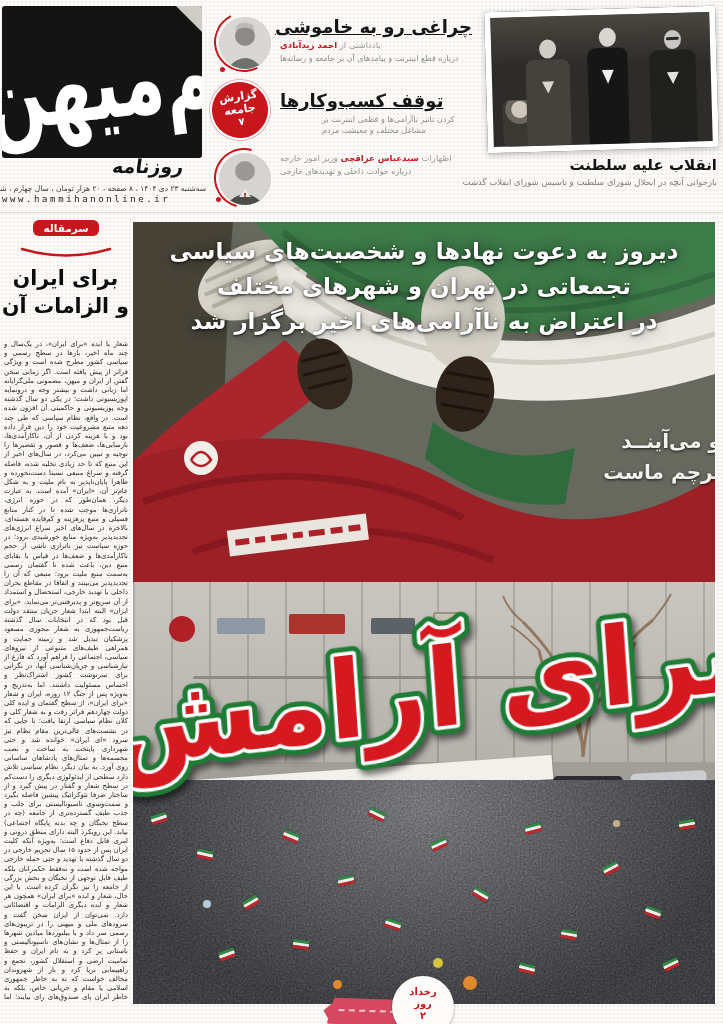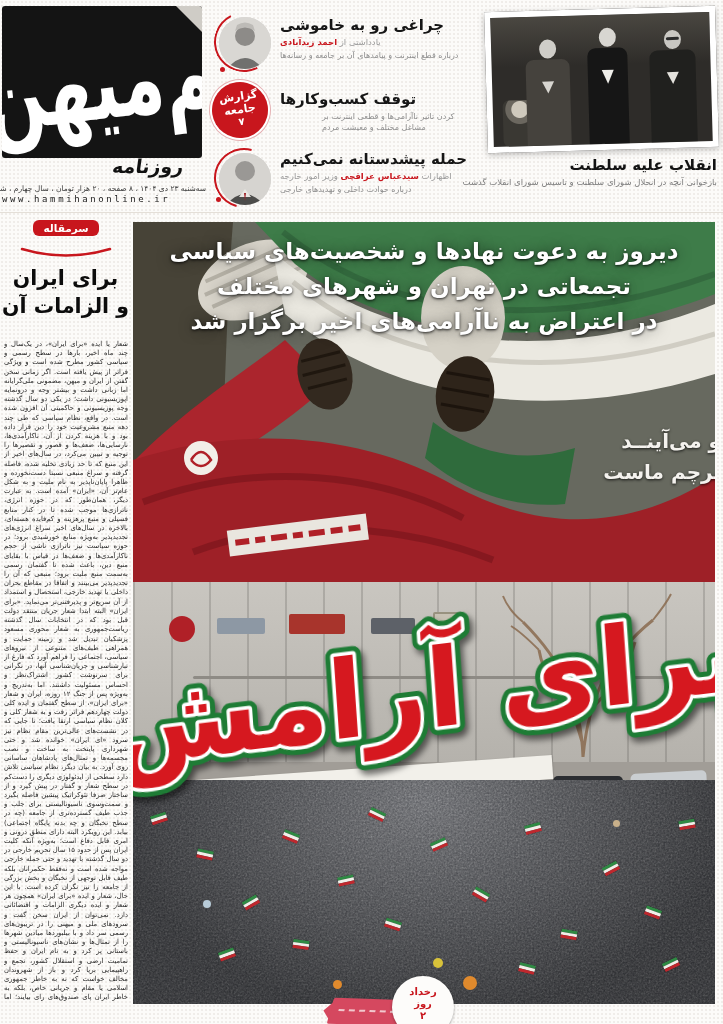--- a/index.html
+++ b/index.html
@@ -40,21 +40,21 @@
     transform:rotate(18deg); }
   .arc-dot { position:absolute; left:6px; bottom:2px; width:5px; height:5px;
     border-radius:50%; background:#c8161d; }
   .report-badge { position:absolute; left:4px; top:0; width:56px; height:56px; border-radius:50%;
     background:#c8161d; color:#fff; text-align:center; transform:rotate(-8deg);
     box-shadow:0 0 0 2px #fff, 0 0 0 3px #e5b2b4; }
   .report-badge .b1 { font-size:11px; font-weight:bold; padding-top:8px; }
   .report-badge .b2 { font-size:11px; font-weight:bold; }
   .report-badge .bn { font-size:10px; font-weight:bold; }
   .t-text { position:absolute; width:192px; direction:rtl; text-align:left; }
-  .t-title { font-size:15px; font-weight:bold; color:#161616; white-space:nowrap; }
+  .t-title { font-size:18px; font-weight:bold; color:#161616; white-space:nowrap;text-decoration:underline; }
   .t-credit { font-size:8.5px; color:#9a9a9a; margin-top:3px; white-space:nowrap; }
   .t-credit .name { color:#c8161d; font-weight:bold; }
   .t-desc { font-size:8px; color:#8d8d8d; margin-top:3px; line-height:11px; }
 
   
   .hist-photo { left:486px; top:9px; width:231px; height:141px; background:#2e2c29;
     border:6px solid #fff; box-shadow:0 2px 6px rgba(0,0,0,.25);
     transform:rotate(-1.6deg); overflow:hidden; }
   .hist-photo .glow { position:absolute; left:0; top:0; right:0; height:50px;
     background:linear-gradient(#4a4741, rgba(0,0,0,0)); }
@@ -183,21 +183,20 @@
             <circle cx="26" cy="18" r="10" fill="#9a9895"></circle>
             <path d="M7 52 Q26 30 45 52 Z" fill="#4c4c4a"></path>
             <path d="M20 44 l6 -8 6 8 Z" fill="#e8e6e2"></path>
             <path d="M25 40 l1 8 1 -8 Z" fill="#a02027"></path>
           </svg>
       </div>
       <div class="red-arc" style="transform:rotate(60deg);"></div>
       <div class="arc-dot" style="left:2px; bottom:8px;"></div>
     </div>
     <div class="t-text" style="left:72px; top:4px;">
-      <div class="t-title">حمله پیشدستانه نمی‌کنیم</div>
       <div class="t-credit">
         <span>اظهارات</span>
         <span class="name">سیدعباس عراقچی</span>
         <span>وزیر امور خارجه</span>
       </div>
       <div class="t-desc">درباره حوادث داخلی و تهدیدهای خارجی</div>
     </div>
   </div>
 
   <div class="abs hist-photo">

